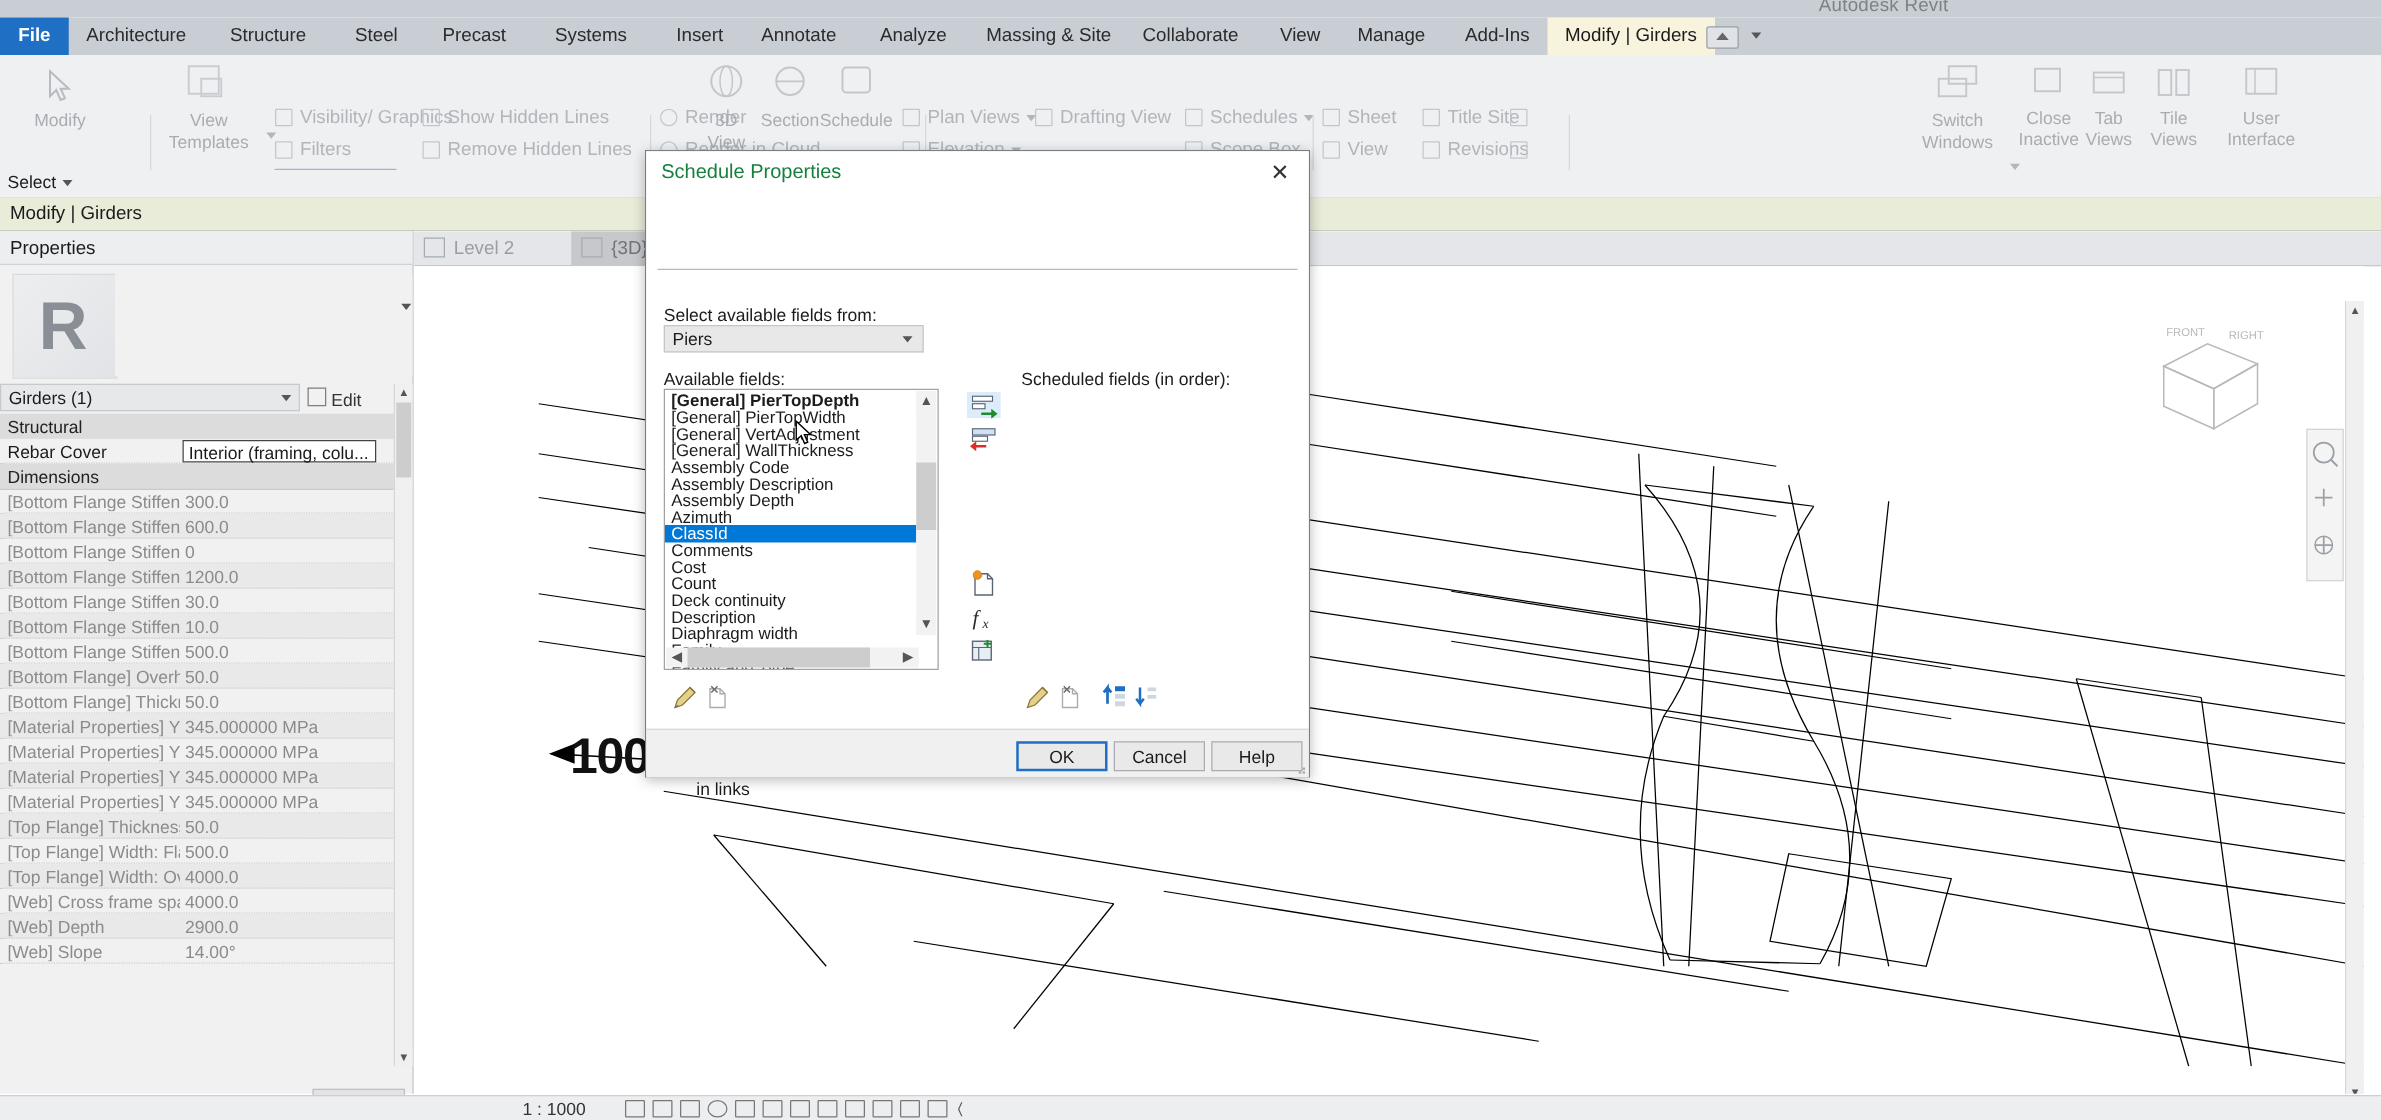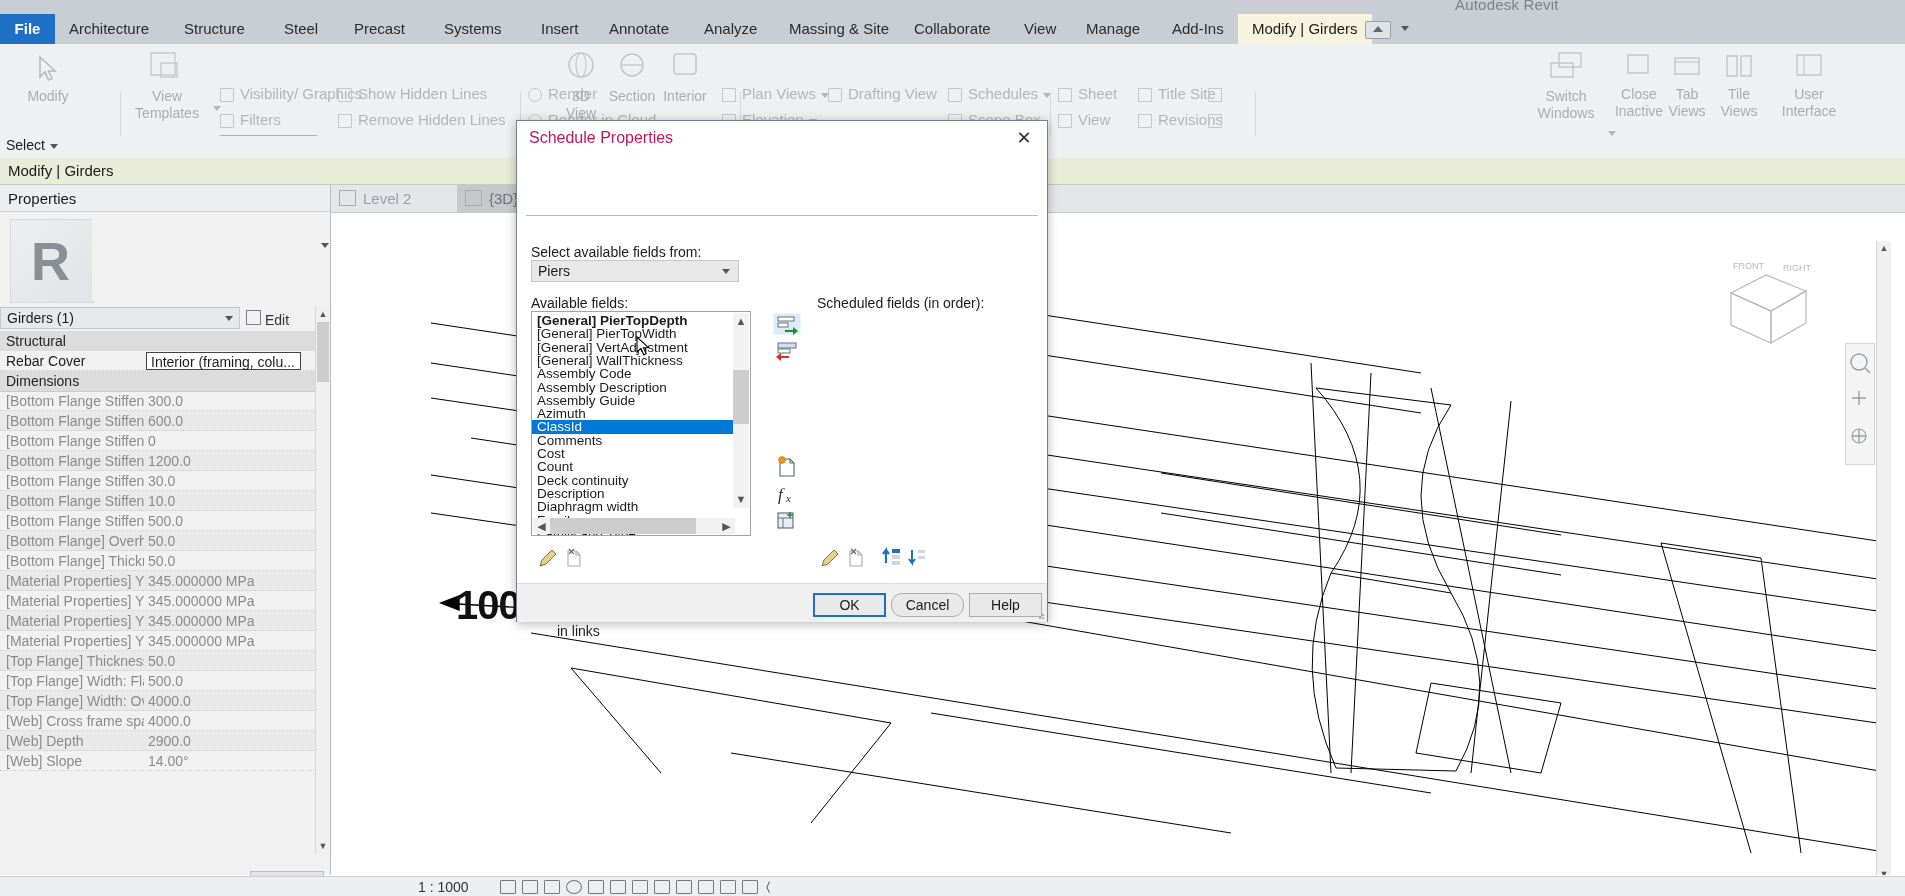--- a/index.html
+++ b/index.html
@@ -69,21 +69,21 @@
   #view-vscroll{position:absolute;right:0;top:28px;width:14px;height:640px;background:#f0f0f0;border-left:1px solid #d6d6d6;}
   #nav-cube{position:absolute;right:60px;top:40px;width:120px;height:100px;}
   #nav-bar{position:absolute;right:16px;top:130px;width:28px;height:120px;background:#f4f4f4;border:1px solid #d4d4d4;}
   
   #status-bar{position:absolute;left:0;top:876px;width:1905px;height:20px;background:#eceef0;border-top:1px solid #cbced2;}
   #scale-text{position:absolute;left:418px;top:2px;font-size:14px;color:#333;}
   .sb-ico{position:absolute;top:3px;width:16px;height:14px;border:1.2px solid #777;box-sizing:border-box;border-radius:1px;}
   
   #dialog{position:absolute;left:516px;top:120px;width:530px;height:500px;background:#f0f0f0;border:1px solid #7a7f85;box-shadow:0 2px 10px rgba(0,0,0,.28);}
   #dialog-titlebar{position:absolute;left:0;top:0;width:530px;height:34px;background:#ffffff;}
-  #dialog-title{position:absolute;left:12px;top:8px;font-size:16px;color:#be185d;}
+  #dialog-title{position:absolute;left:12px;top:8px;font-size:16px;color:#15803d;}
   #dialog-close{position:absolute;right:0;top:0;width:46px;height:34px;line-height:34px;text-align:center;font-size:18px;color:#333;}
   #dialog-body{position:absolute;left:0;top:34px;width:530px;height:428px;background:#fff;}
   #tabstrip{position:absolute;left:9px;top:39px;width:512px;height:22px;}
   .dtab{position:absolute;top:0;height:22px;line-height:21px;padding:0 10px;font-size:14px;color:#1b1b1b;background:#f0f0f0;border:1px solid #cfd2d6;border-bottom:none;box-sizing:border-box;white-space:nowrap;}
   .dtab.sel{background:#fff;border-color:#b6bbc0;height:23px;}
   #tab-underline{position:absolute;left:9px;top:60px;width:512px;height:1px;background:#b6bbc0;}
   #lbl-select-from{position:absolute;left:14px;top:89px;font-size:14px;}
   #source-select{position:absolute;left:14px;top:105px;width:208px;height:22px;background:#e8e8e8;border:1px solid #c3c7cb;box-sizing:border-box;}
   #source-select-text{position:absolute;left:6px;top:2px;font-size:14px;}
   #source-select-caret{position:absolute;right:8px;top:8px;}
@@ -208,21 +208,21 @@
     <svg width="34" height="34" viewBox="0 0 34 34">
         <circle cx="17" cy="15" r="11" fill="none" stroke="#c3c7cc" stroke-width="1.6"></circle>
         <path d="M6 15 L28 15" stroke="#c3c7cc" stroke-width="1.4"></path>
       </svg>
     <div>Section</div>
   </div>
   <div class="rb-big" style="left:654px;top:6px;width:62px;">
     <svg width="34" height="34" viewBox="0 0 34 34">
         <rect x="6" y="4" width="22" height="20" rx="3" fill="none" stroke="#c3c7cc" stroke-width="1.6"></rect>
       </svg>
-    <div>Interior</div>
+    <div>Schedule</div>
   </div>
   <span class="caret" style="position:absolute;left:712px;top:87px;"></span>
   <div class="rb-item" style="left:722px;top:40px;">
     <span class="ico-box sm"></span><span>Plan  Views</span><span class="caret"></span>
   </div>
   <div class="rb-item" style="left:722px;top:66px;">
     <span class="ico-box sm"></span><span>Elevation</span><span class="caret"></span>
   </div>
   <div class="rb-item" style="left:722px;top:91px;">
     <span class="ico-box sm"></span><span>Duplicate  View</span><span class="caret"></span>
@@ -553,21 +553,21 @@
     <div id="lbl-available">Available fields:</div>
     <div id="lbl-scheduled">Scheduled fields (in order):</div>
 
     <div id="available-list">
       <div class="lrow" style="top:2px;font-weight:bold;">[General] PierTopDepth</div>
       <div class="lrow" style="top:15.3px;">[General] PierTopWidth</div>
       <div class="lrow" style="top:28.6px;">[General] VertAdjustment</div>
       <div class="lrow" style="top:41.9px;">[General] WallThickness</div>
       <div class="lrow" style="top:55.2px;">Assembly Code</div>
       <div class="lrow" style="top:68.5px;">Assembly Description</div>
-      <div class="lrow" style="top:81.8px;">Assembly Guide</div>
+      <div class="lrow" style="top:81.8px;">Assembly Depth</div>
       <div class="lrow" style="top:95.1px;">Azimuth</div>
       <div class="lrow sel" style="top:108.4px;">ClassId</div>
       <div class="lrow" style="top:121.7px;">Comments</div>
       <div class="lrow" style="top:135px;">Cost</div>
       <div class="lrow" style="top:148.3px;">Count</div>
       <div class="lrow" style="top:161.6px;">Deck continuity</div>
       <div class="lrow" style="top:174.9px;">Description</div>
       <div class="lrow" style="top:188.2px;">Diaphragm width</div>
       <div class="lrow" style="top:201.5px;">Family</div>
       <div class="lrow" style="top:214.8px;">Family and Type</div>
@@ -666,21 +666,21 @@
     </div>
 
     <div id="include-links-row">
       <span id="include-links-box"></span>
       <span id="include-links-label">Include elements in links</span>
     </div>
   </div>
 
   <div id="dialog-footer">
     <div class="dbtn default" style="left:296px;">OK</div>
-    <div class="dbtn" style="left:374px;border-radius:11px;">Cancel</div>
+    <div class="dbtn" style="left:374px;">Cancel</div>
     <div class="dbtn" style="left:452px;">Help</div>
     <svg id="grip" viewBox="0 0 10 10">
       <g fill="#a9adb2">
           <rect x="7" y="7" width="2" height="2"></rect>
           <rect x="4" y="7" width="2" height="2"></rect>
           <rect x="7" y="4" width="2" height="2"></rect>
         </g>
     </svg>
   </div>
 </div>

